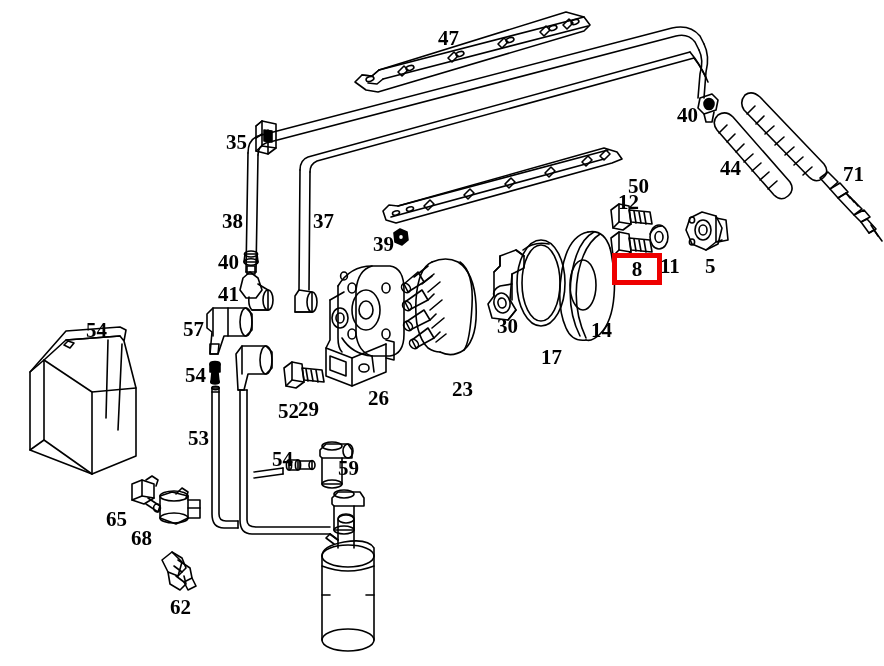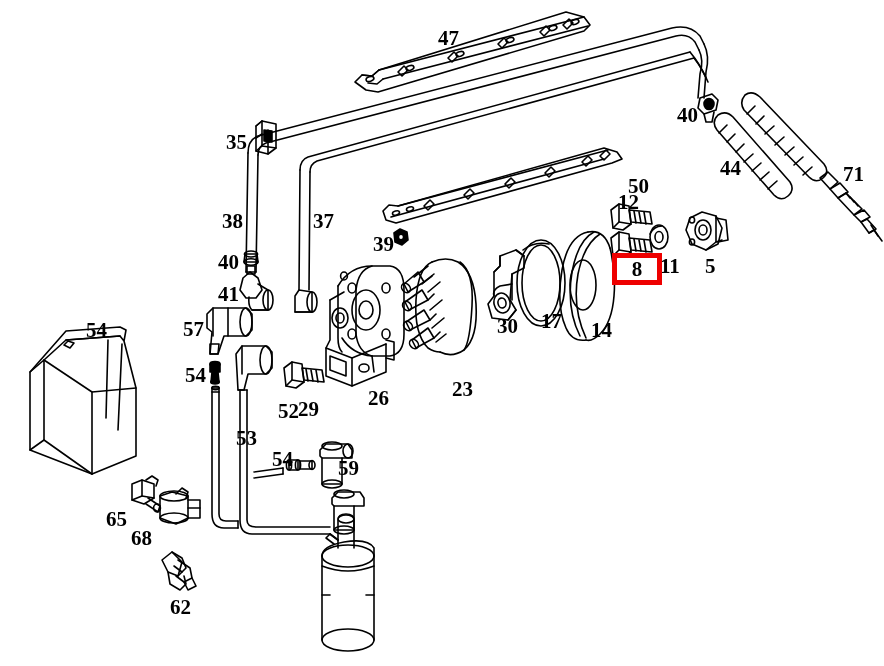--- a/index.html
+++ b/index.html
@@ -399,30 +399,30 @@
   <div class="lbl" style="left:628px;top:148px;margin-top:28px;">50</div>
   <div class="lbl" style="left:222px;top:211px;">38</div>
   <div class="lbl" style="left:313px;top:211px;text-align:right;">37</div>
   <div class="lbl" style="left:618px;top:192px;">12</div>
   <div class="lbl" style="left:218px;top:252px;">40</div>
   <div class="lbl" style="left:373px;top:234px;">39</div>
   <div class="lbl" style="left:660px;top:256px;">11</div>
   <div class="lbl" style="left:705px;top:256px;">5</div>
   <div class="lbl" style="left:218px;top:284px;">41</div>
   <div class="lbl" style="left:497px;top:316px;">30</div>
-  <div class="lbl" style="left:541px;top:311px;">17</div>
+  <div class="lbl" style="left:541px;top:347px;">17</div>
   <div class="lbl" style="left:591px;top:320px;">14</div>
   <div class="lbl" style="left:86px;top:320px;">54</div>
   <div class="lbl" style="left:183px;top:319px;">57</div>
   <div class="lbl" style="left:185px;top:365px;">54</div>
   <div class="lbl" style="left:452px;top:379px;">23</div>
   <div class="lbl" style="left:368px;top:388px;">26</div>
   <div class="lbl" style="left:298px;top:399px;">29</div>
   <div class="lbl" style="left:248px;top:401px;margin-left:30px;">52</div>
-  <div class="lbl" style="left:188px;top:428px;margin-left:48px;">53</div>
+  <div class="lbl" style="left:188px;top:428px;">53</div>
   <div class="lbl" style="left:272px;top:449px;">54</div>
   <div class="lbl" style="left:338px;top:458px;">59</div>
   <div class="lbl" style="left:106px;top:509px;">65</div>
   <div class="lbl" style="left:131px;top:528px;">68</div>
   <div class="lbl" style="left:170px;top:597px;">62</div>
 
   <div id="hl" style="left: 612px; top: 253px; width: 50px; height: 32px; border-color: rgb(238, 0, 0);">
     <div class="hlnum">8</div>
   </div>
 

